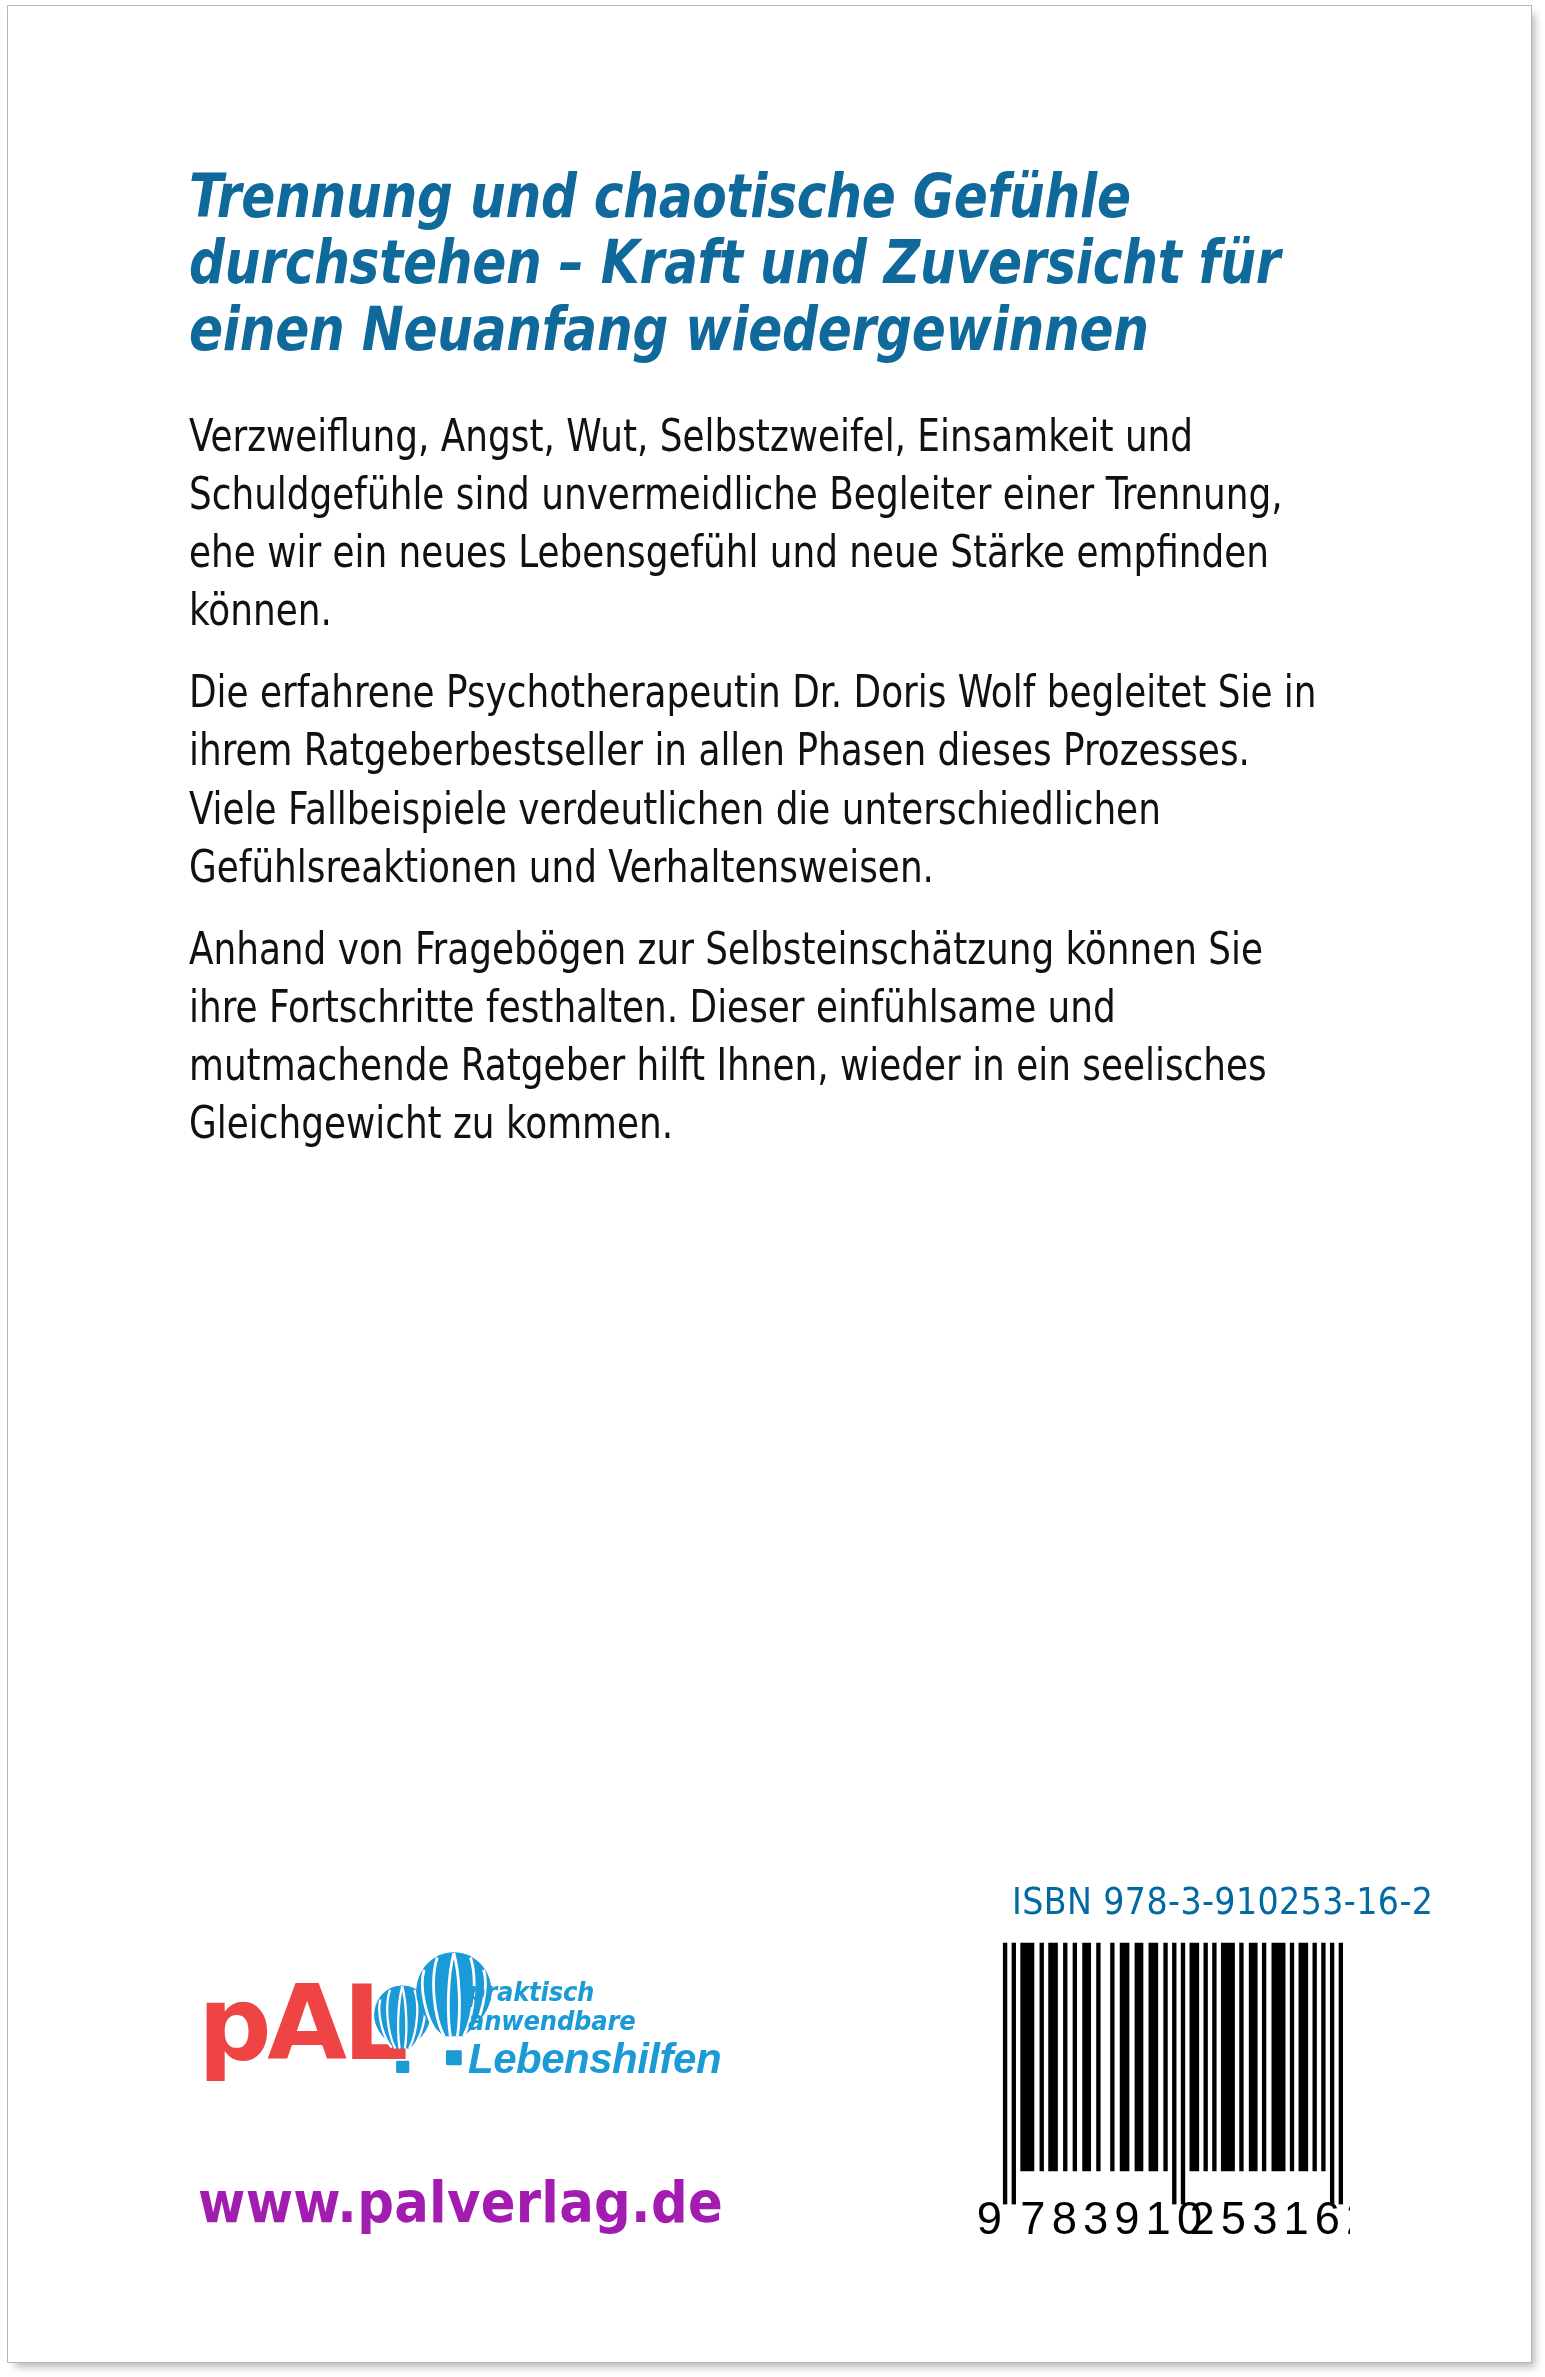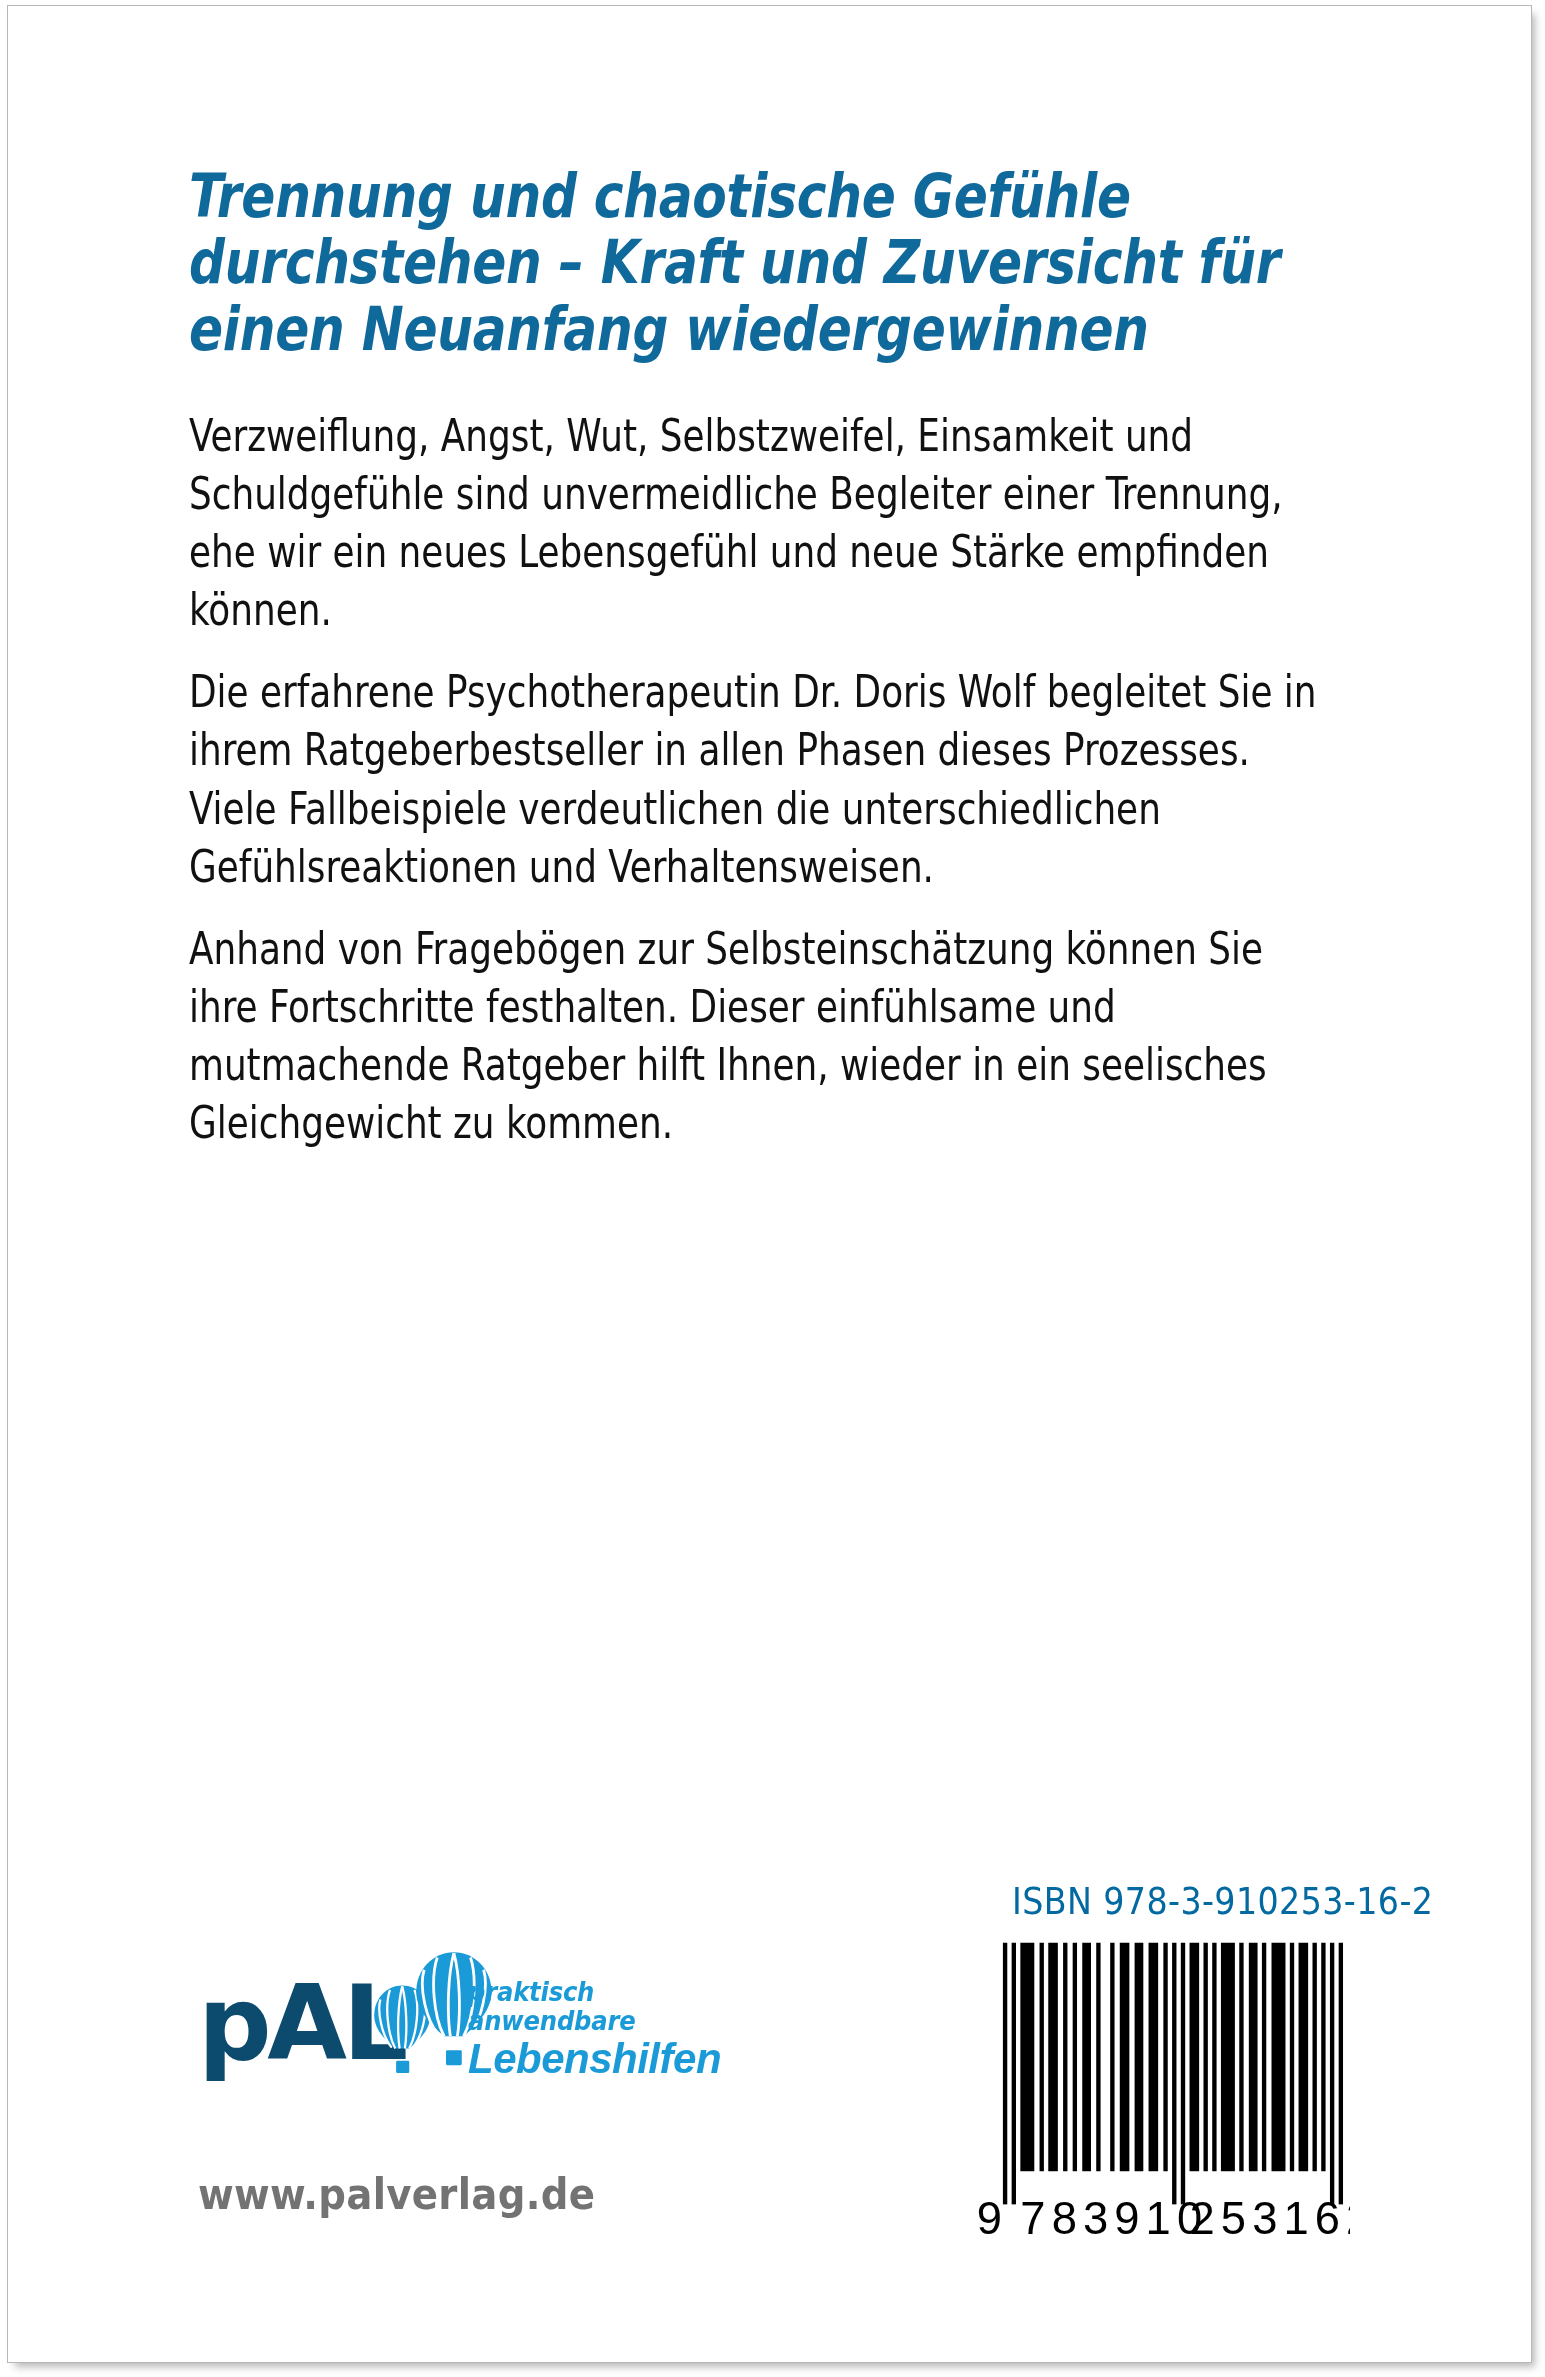--- a/index.html
+++ b/index.html
@@ -92,21 +92,21 @@
     height: 131px;
   }
   .logo-wordmark {
     position: absolute;
     left: 0;
     top: 24.4px;
     font-family: "DejaVu Sans", sans-serif;
     font-weight: bold;
     font-size: 103px;
     line-height: 1;
-    color: #0c4a6e;
+    color: #ef4444;
     letter-spacing: -4.4px;
   }
   .balloons {
     position: absolute;
     left: 171px;
     top: 0px;
     width: 140px;
     height: 140px;
   }
   .logo-tagline {
@@ -135,22 +135,22 @@
     letter-spacing: -0.5px;
     margin-top: 1.7px;
   }
 
   .website {
     position: absolute;
     left: 190px;
     top: 305px;
     font-family: "DejaVu Sans Condensed", "Liberation Sans Narrow", "Liberation Sans", sans-serif;
     font-weight: bold;
-    font-size: 43px;
-    color: #737373;
+    font-size: 57px;
+    color: #a21caf;
     letter-spacing: 0.3px;
   }
 
   
   .isbn-text {
     position: absolute;
     left: 1004px;
     top: 15.7px;
     font-family: "DejaVu Sans Condensed", "Liberation Sans Narrow", "Liberation Sans", sans-serif;
     font-weight: normal;

